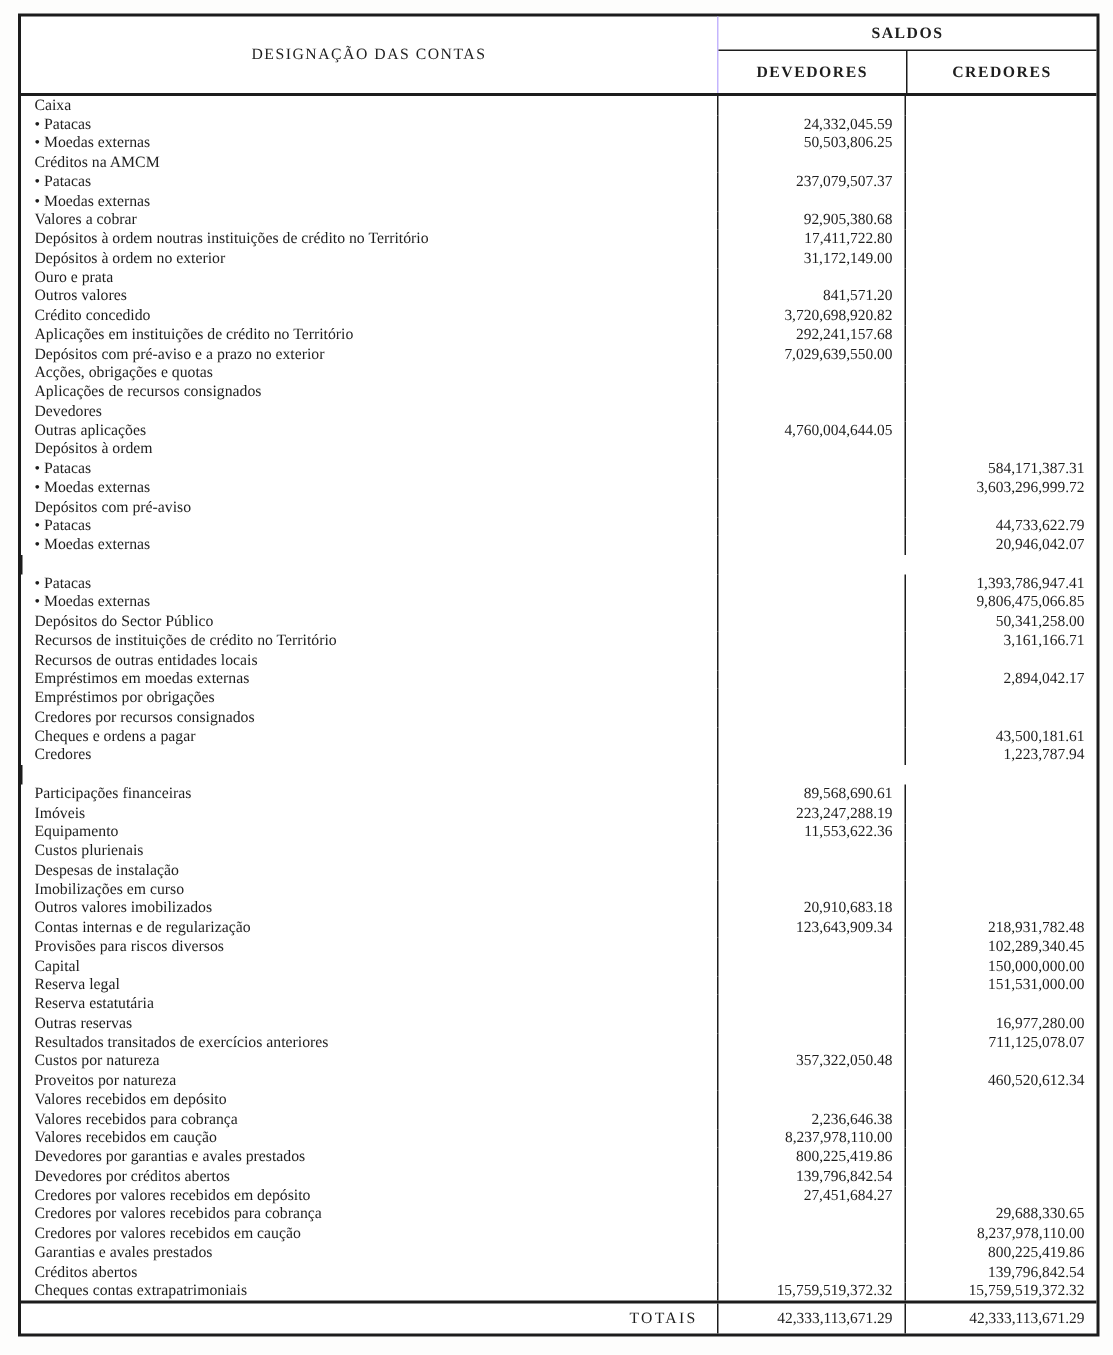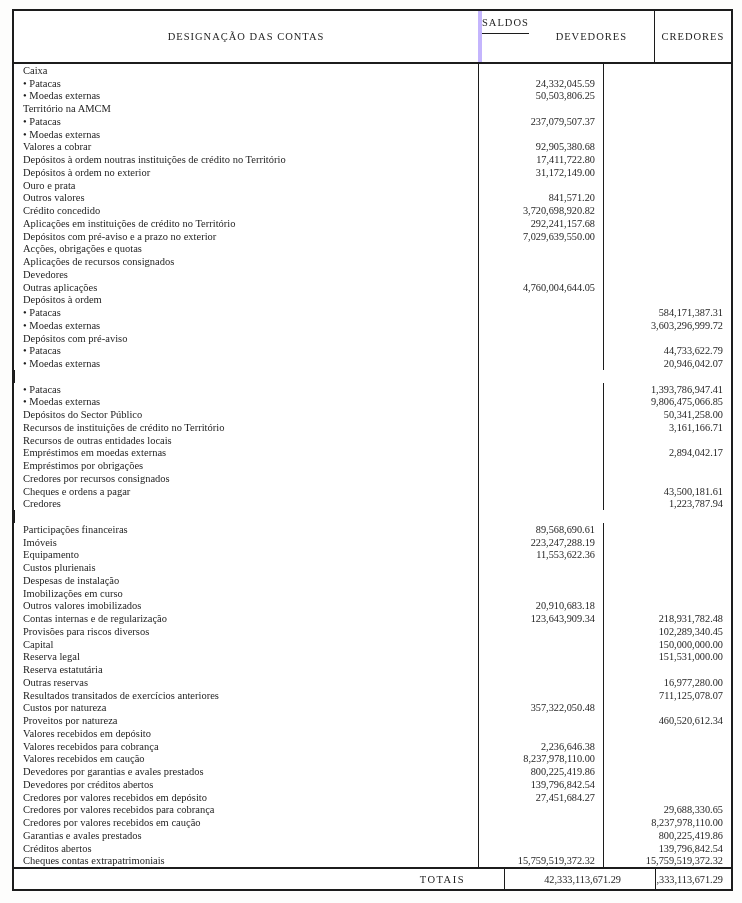--- a/index.html
+++ b/index.html
@@ -25,21 +25,21 @@
     display: grid;
     grid-template-columns: 464px 1fr;
     height: 53px;
     border-bottom: 2px solid #1c1c1c;
     flex: none;
   }
   .h-designacao {
     display: flex; align-items: center; justify-content: center;
     font-size: 10.5px; letter-spacing: 1px;
   }
-  .h-saldos-group { display: flex; flex-direction: row; border-left: 4px solid #c4b5fd; }
+  .h-saldos-group { display: flex; flex-direction: column; border-left: 1px solid #c4b5fd; font-weight: bold; }
   .h-saldos {
     height: 23px; border-bottom: 1px solid #1c1c1c;
     display: flex; align-items: center; justify-content: center;
     font-size: 10.5px; letter-spacing: 1px;
   }
   .h-sub { flex: 1; display: grid; grid-template-columns: 125px 1fr; }
   .h-devedores, .h-credores {
     display: flex; align-items: center; justify-content: center;
     font-size: 10.5px; letter-spacing: 1px;
   }
@@ -64,21 +64,20 @@
     border-left: 1px solid #1c1c1c;
     font-size: 10.3px;
   }
   
   .tfoot {
     flex: none;
     height: 22px;
     border-top: 2px solid #1c1c1c;
     display: grid;
     grid-template-columns: 464px 125px 1fr;
-    gap: 26px;
   }
   .tfoot .cell.name {
     justify-content: flex-end;
     padding-right: 13px; padding-left: 0;
     letter-spacing: 1.5px;
     font-size: 10.5px;
   }
 </style>
 </head>
 <body>
@@ -107,21 +106,21 @@
           <div class="cell name">• Patacas</div>
           <div class="cell num">24,332,045.59</div>
           <div class="cell num"></div>
         </div>
         <div class="row">
           <div class="cell name">• Moedas externas</div>
           <div class="cell num">50,503,806.25</div>
           <div class="cell num"></div>
         </div>
         <div class="row">
-          <div class="cell name">Território na AMCM</div>
+          <div class="cell name">Créditos na AMCM</div>
           <div class="cell num"></div>
           <div class="cell num"></div>
         </div>
         <div class="row">
           <div class="cell name">• Patacas</div>
           <div class="cell num">237,079,507.37</div>
           <div class="cell num"></div>
         </div>
         <div class="row">
           <div class="cell name">• Moedas externas</div>

